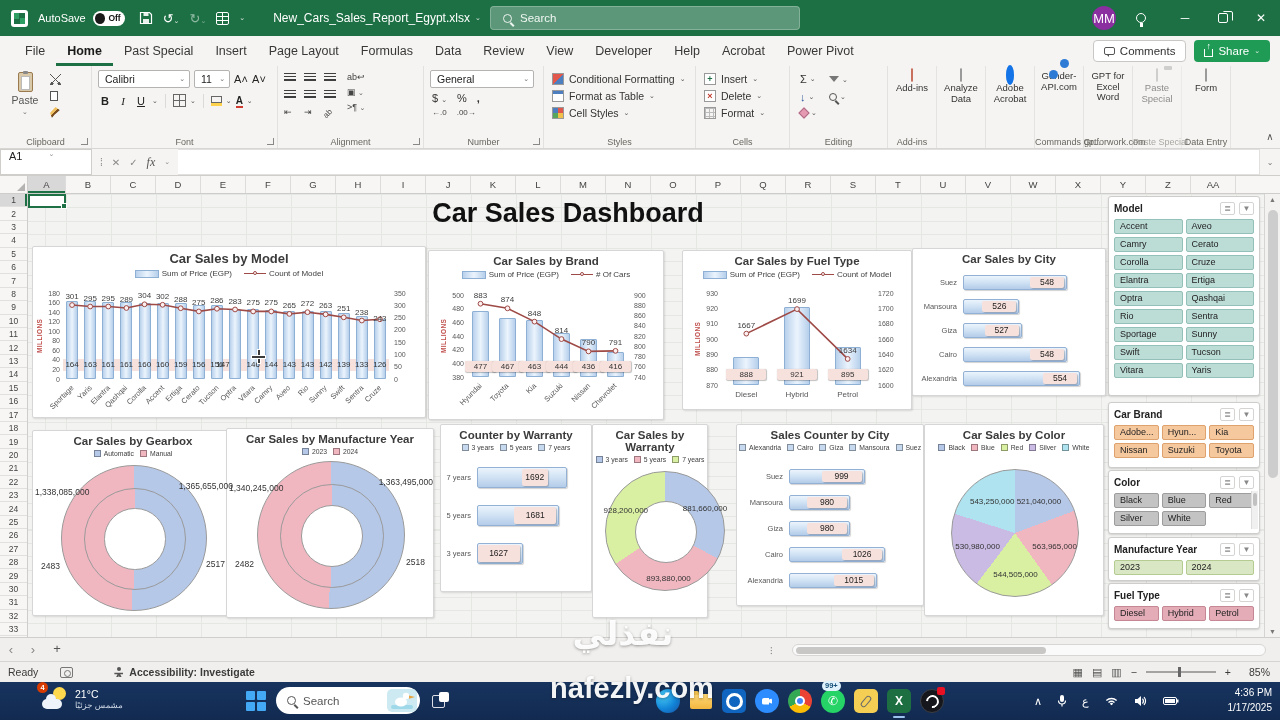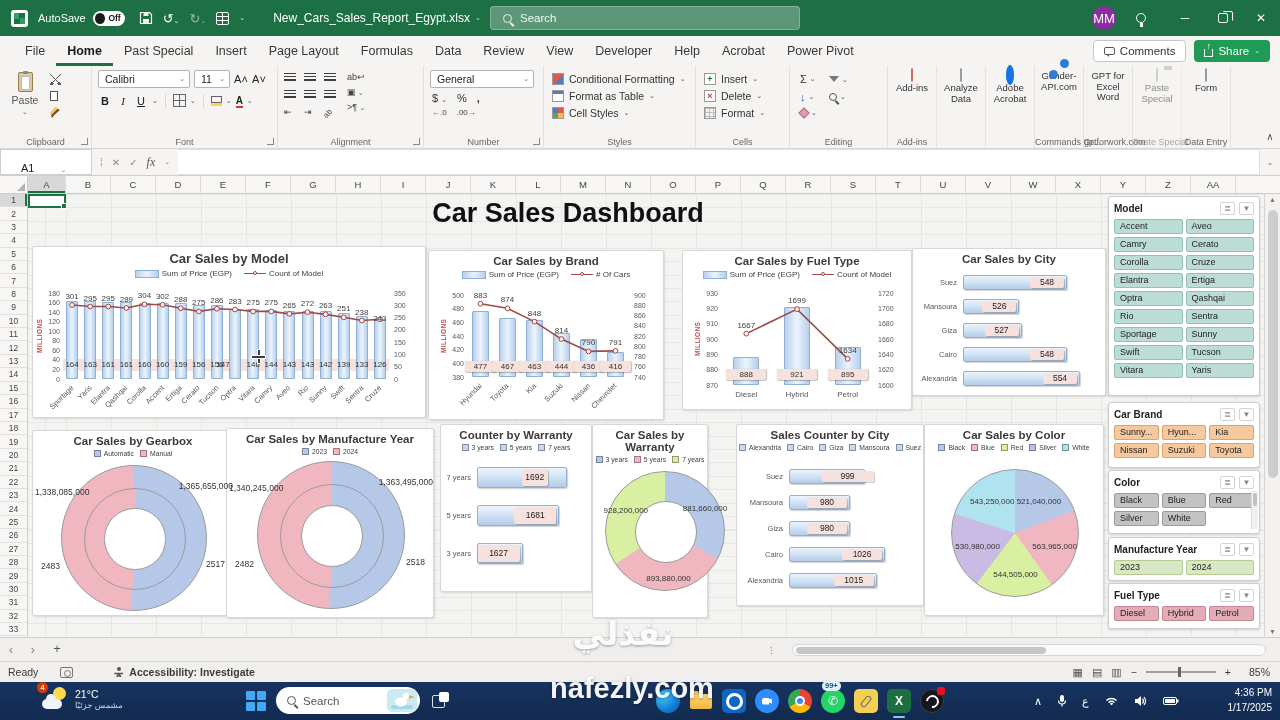--- a/index.html
+++ b/index.html
@@ -109,21 +109,21 @@
 .ai-3::after{content:"";position:absolute;left:1px;bottom:1px;width:9px;height:9px;border-radius:50%;background:#2e7bd6}
 .ai-4{background-color:#111;background-image:radial-gradient(#41c98a 1.8px,transparent 2.2px);background-size:7px 7px;background-position:2px 3px;border-radius:5px}
 .ai-5{border:1.5px solid #b0b0b0;background:#f3f3f3}
 .ai-5::before{content:"";position:absolute;left:7px;top:-3px;width:8px;height:4px;background:#b0b0b0;border-radius:1px}
 .ai-6{background:#fff;border:1px solid #9a9a9a}
 .ai-6::after{content:"";position:absolute;left:3px;right:3px;top:5px;bottom:4px;background:repeating-linear-gradient(180deg,#999 0 1.5px,transparent 1.5px 5px)}
 #rib-collapse{width:20px;display:flex;align-items:flex-end;justify-content:center;padding-bottom:6px;color:#555;font-size:10px}
 
 
 #formulabar{position:absolute;left:0;top:149px;width:1280px;height:27px;background:#f5f4f2;border-bottom:1px solid #d0cecb;display:flex;align-items:stretch}
-#namebox{width:92px;background:#fff;border:1px solid #d0cecb;display:flex;align-items:flex-end;padding-left:20px;font-size:11px;color:#222;gap:26px}
+#namebox{width:92px;background:#fff;border:1px solid #d0cecb;display:flex;align-items:flex-start;padding-left:8px;font-size:11px;color:#222;gap:26px}
 #fb-icons{display:flex;align-items:center;gap:9px;padding:0 8px;color:#8a8886;font-size:10px}
 .fx{font-family:"Liberation Serif",serif;font-style:italic;font-size:12px;color:#555}
 #fb-input{flex:1;background:#fff;border:1px solid #e2e0de;border-left:none}
 #fb-end{width:20px;display:flex;align-items:center;justify-content:center;color:#777;font-size:8px}
 
 
 #colheaders{position:absolute;left:0;top:176px;width:1280px;height:18px;background:#f7f6f5;border-bottom:1px solid #cfcdcb;display:flex}
 #corner{width:28px;border-right:1px solid #cfcdcb;position:relative;flex:0 0 auto}
 #corner::after{content:"";position:absolute;right:2px;bottom:2px;border-left:8px solid transparent;border-bottom:8px solid #b5b3b1}
 .colh{height:100%;border-right:1px solid #dedcda;font-size:9.5px;color:#444;display:flex;align-items:center;justify-content:center;flex:0 0 auto}
@@ -972,21 +972,21 @@
               <span class="sw2" style="background: rgb(199, 217, 238);"></span>
               <span class="lg-txt">Mansoura</span>
             </span>
             <span class="lg-item">
               <span class="sw2" style="background: rgb(199, 217, 238);"></span>
               <span class="lg-txt">Suez</span>
             </span>
           </div>
           <span class="hlab" style="left: 0px; top: 44px; width: 46px; line-height: 15px;">Suez</span>
           <div class="hbarv" style="left: 52px; top: 44px; width: 75.5px; height: 15px;"></div>
-          <span class="hval" style="left: 84.5px; top: 46px; width: 52px; height: 11px; line-height: 11px;">999</span>
+          <span class="hval" style="left: 84.5px; top: 46px; width: 40px; height: 11px; line-height: 11px;">999</span>
           <span class="hlab" style="left: 0px; top: 70px; width: 46px; line-height: 15px;">Mansoura</span>
           <div class="hbarv" style="left: 52px; top: 70px; width: 61px; height: 15px;"></div>
           <span class="hval" style="left: 70px; top: 72px; width: 40px; height: 11px; line-height: 11px;">980</span>
           <span class="hlab" style="left: 0px; top: 96px; width: 46px; line-height: 15px;">Giza</span>
           <div class="hbarv" style="left: 52px; top: 96px; width: 61px; height: 15px;"></div>
           <span class="hval" style="left: 70px; top: 98px; width: 40px; height: 11px; line-height: 11px;">980</span>
           <span class="hlab" style="left: 0px; top: 122px; width: 46px; line-height: 15px;">Cairo</span>
           <div class="hbarv" style="left: 52px; top: 122px; width: 96.1px; height: 15px;"></div>
           <span class="hval" style="left: 105.1px; top: 124px; width: 40px; height: 11px; line-height: 11px;">1026</span>
           <span class="hlab" style="left: 0px; top: 148px; width: 46px; line-height: 15px;">Alexandria</span>
@@ -1056,21 +1056,21 @@
         </div>
       <div class="slicer" id="slicer-brand">
           <div class="sl-head">
             <span class="sl-title">Car Brand</span>
             <span class="sl-icons">
               <span class="sl-ms">≣</span>
               <span class="sl-funnel">▼</span>
             </span>
           </div>
           <div class="sl-body sl-cols3">
-            <div class="sl-btn sl-brand">Sunny...</div>
+            <div class="sl-btn sl-brand">Adobe...</div>
             <div class="sl-btn sl-brand">Hyun...</div>
             <div class="sl-btn sl-brand">Kia</div>
             <div class="sl-btn sl-brand">Nissan</div>
             <div class="sl-btn sl-brand">Suzuki</div>
             <div class="sl-btn sl-brand">Toyota</div>
           </div>
         </div>
       <div class="slicer" id="slicer-color">
           <div class="sl-head">
             <span class="sl-title">Color</span>

